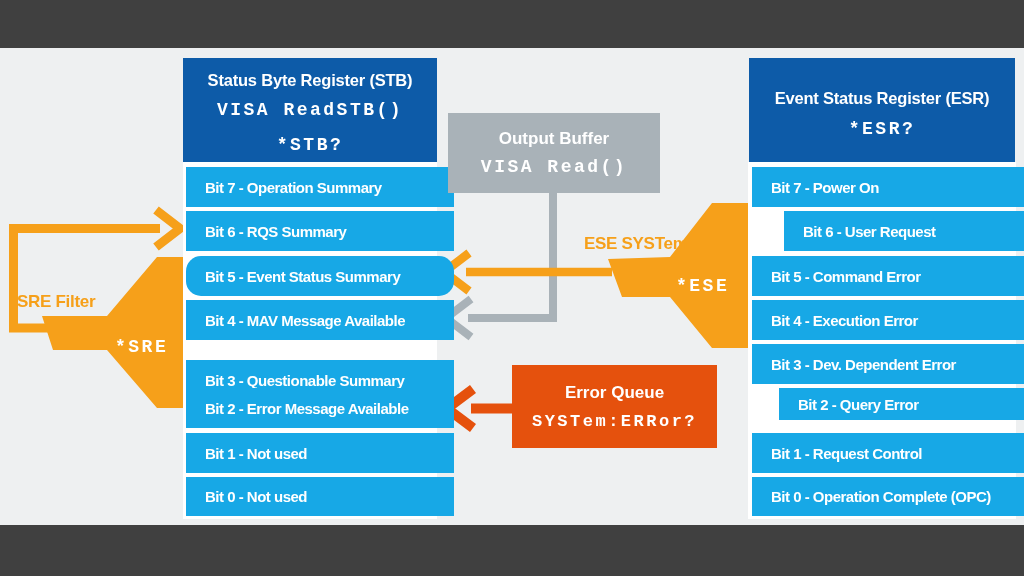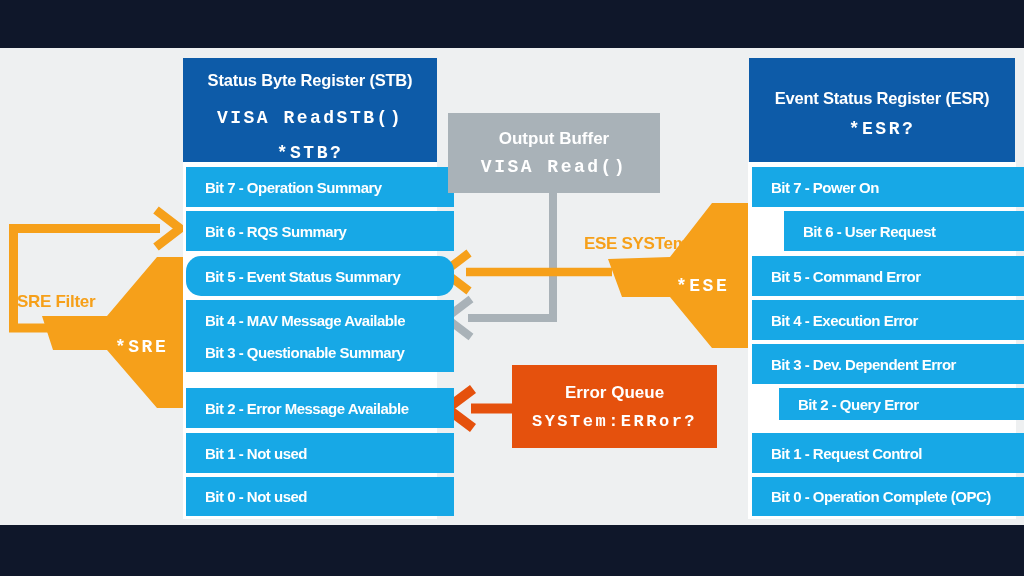--- a/index.html
+++ b/index.html
@@ -1,16 +1,16 @@
 <!DOCTYPE html>
 <html><head>
 <meta charset="utf-8">
 <style>
   html,body{margin:0;padding:0;background:#ffffff;}
-  .stage{position:relative;width:1024px;height:576px;background:#0f172a;overflow:hidden;
+  .stage{position:relative;width:1024px;height:576px;background:#404040;overflow:hidden;
          font-family:"Liberation Sans",sans-serif;}
   .bg-band{position:absolute;left:0;top:48px;width:1024px;height:477px;background:#eef0f1;}
   .abs{position:absolute;}
   .col-underlay{background:#ffffff;}
   .reg-header{background:#0d5ba8;color:#ffffff;display:flex;flex-direction:column;
               align-items:center;text-align:center;}
   .reg-title{font-size:16.5px;font-weight:bold;letter-spacing:-0.2px;line-height:24px;}
   .mono{font-family:"Liberation Mono",monospace;font-weight:bold;letter-spacing:2.5px;margin-top:17px;}
   .reg-cmd{font-size:18px;line-height:20px;color:#ffffff;}
   .bit-row{background:#17a8e6;color:#ffffff;display:flex;align-items:center;
@@ -54,28 +54,28 @@
 
     <g>
       <path d="M513,408.5 L471,408.5" fill="none" stroke="#e5510d" stroke-width="10"></path>
       <path d="M473,389 L447,408.5 L473,428" fill="none" stroke="#e5510d" stroke-width="10"></path>
     </g>
   </svg>
 
   <div class="abs col-underlay" style="left:183px;top:162px;width:254px;height:357px;"></div>
   <div class="abs reg-header" style="left:183px;top:58px;width:254px;height:104px;padding-top:10px;box-sizing:border-box;">
     <div class="reg-title">Status Byte Register (STB)</div>
-    <div class="mono reg-cmd" style="margin-top:16px;">VISA ReadSTB()</div>
+    <div class="mono reg-cmd" style="margin-top:8px;">VISA ReadSTB()</div>
     <div class="mono reg-cmd" style="margin-top:15px;">*STB?</div>
   </div>
   <div class="abs bit-row" style="left:186px;top:167px;width:249px;height:40px;">Bit 7 - Operation Summary</div>
   <div class="abs bit-row" style="left:186px;top:211px;width:249px;height:40px;">Bit 6 - RQS Summary</div>
   <div class="abs bit-row" style="left:186px;top:256px;width:249px;height:40px;border-radius:15px;">Bit 5 - Event Status Summary</div>
   <div class="abs bit-row" style="left:186px;top:300px;width:249px;height:40px;">Bit 4 - MAV Message Available</div>
-  <div class="abs bit-row" style="left:186px;top:332px;width:249px;height:40px;">Bit 3 - Questionable Summary</div>
+  <div class="abs bit-row" style="left:186px;top:360px;width:249px;height:40px;">Bit 3 - Questionable Summary</div>
   <div class="abs bit-row" style="left:186px;top:388px;width:249px;height:40px;">Bit 2 - Error Message Available</div>
   <div class="abs bit-row" style="left:186px;top:433px;width:249px;height:40px;">Bit 1 - Not used</div>
   <div class="abs bit-row" style="left:186px;top:477px;width:249px;height:39px;">Bit 0 - Not used</div>
 
   <div class="abs col-underlay" style="left:748px;top:162px;width:268px;height:357px;"></div>
   <div class="abs reg-header" style="left:749px;top:58px;width:266px;height:104px;padding-top:28px;box-sizing:border-box;">
     <div class="reg-title">Event Status Register (ESR)</div>
     <div class="mono reg-cmd" style="margin-top:9px;">*ESR?</div>
   </div>
   <div class="abs bit-row" style="left:752px;top:167px;width:261px;height:40px;">Bit 7 - Power On</div>

